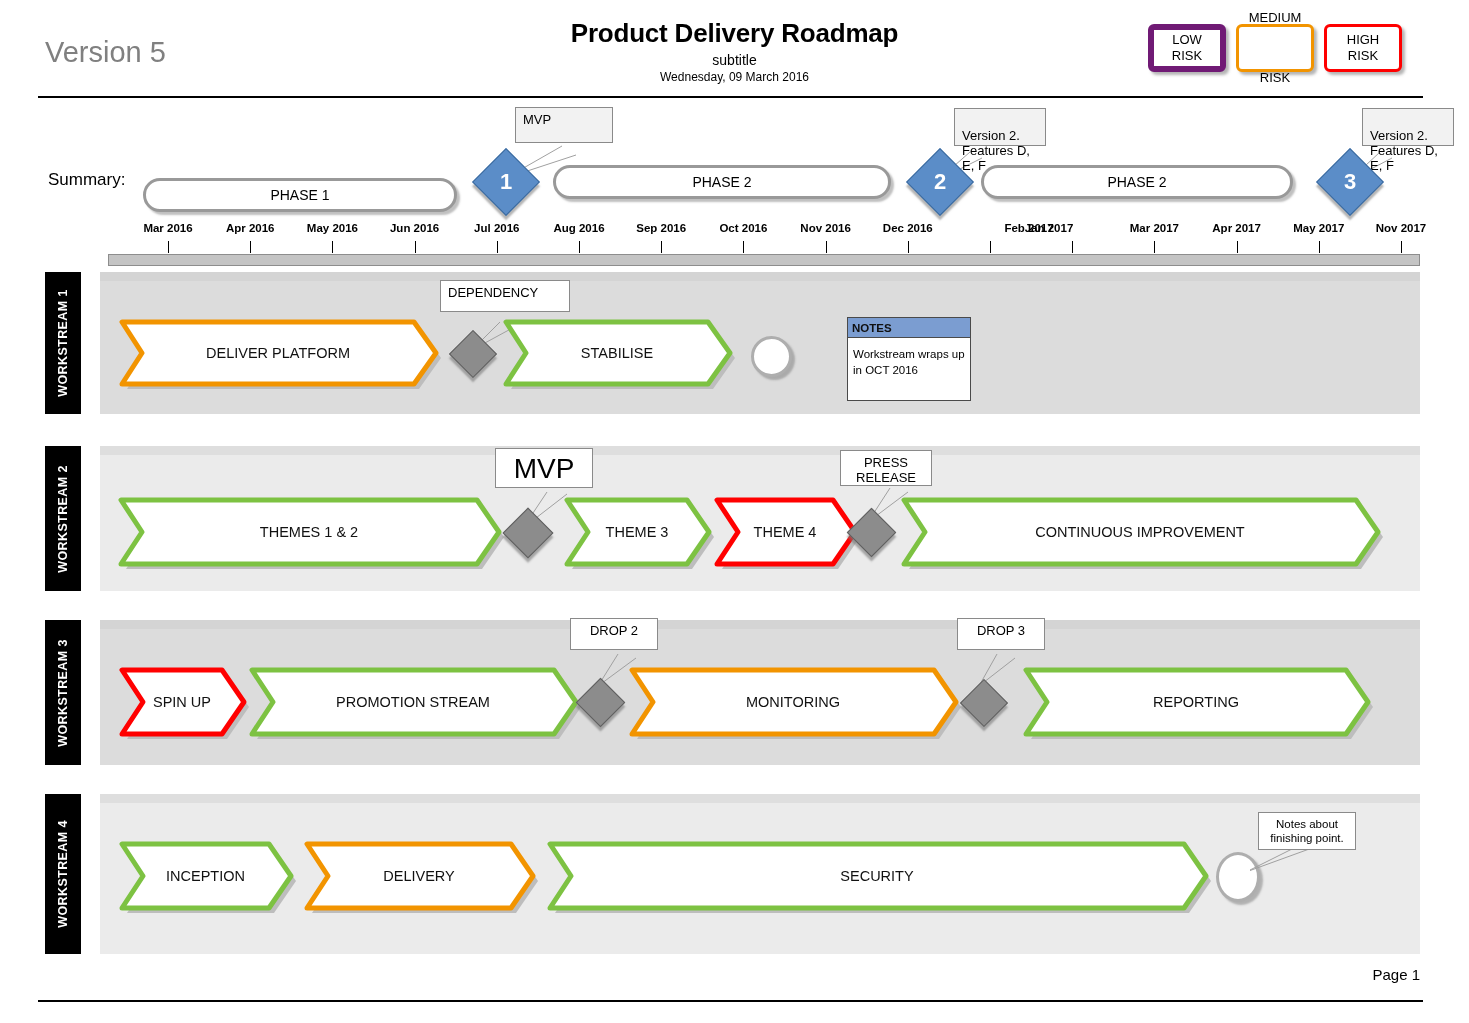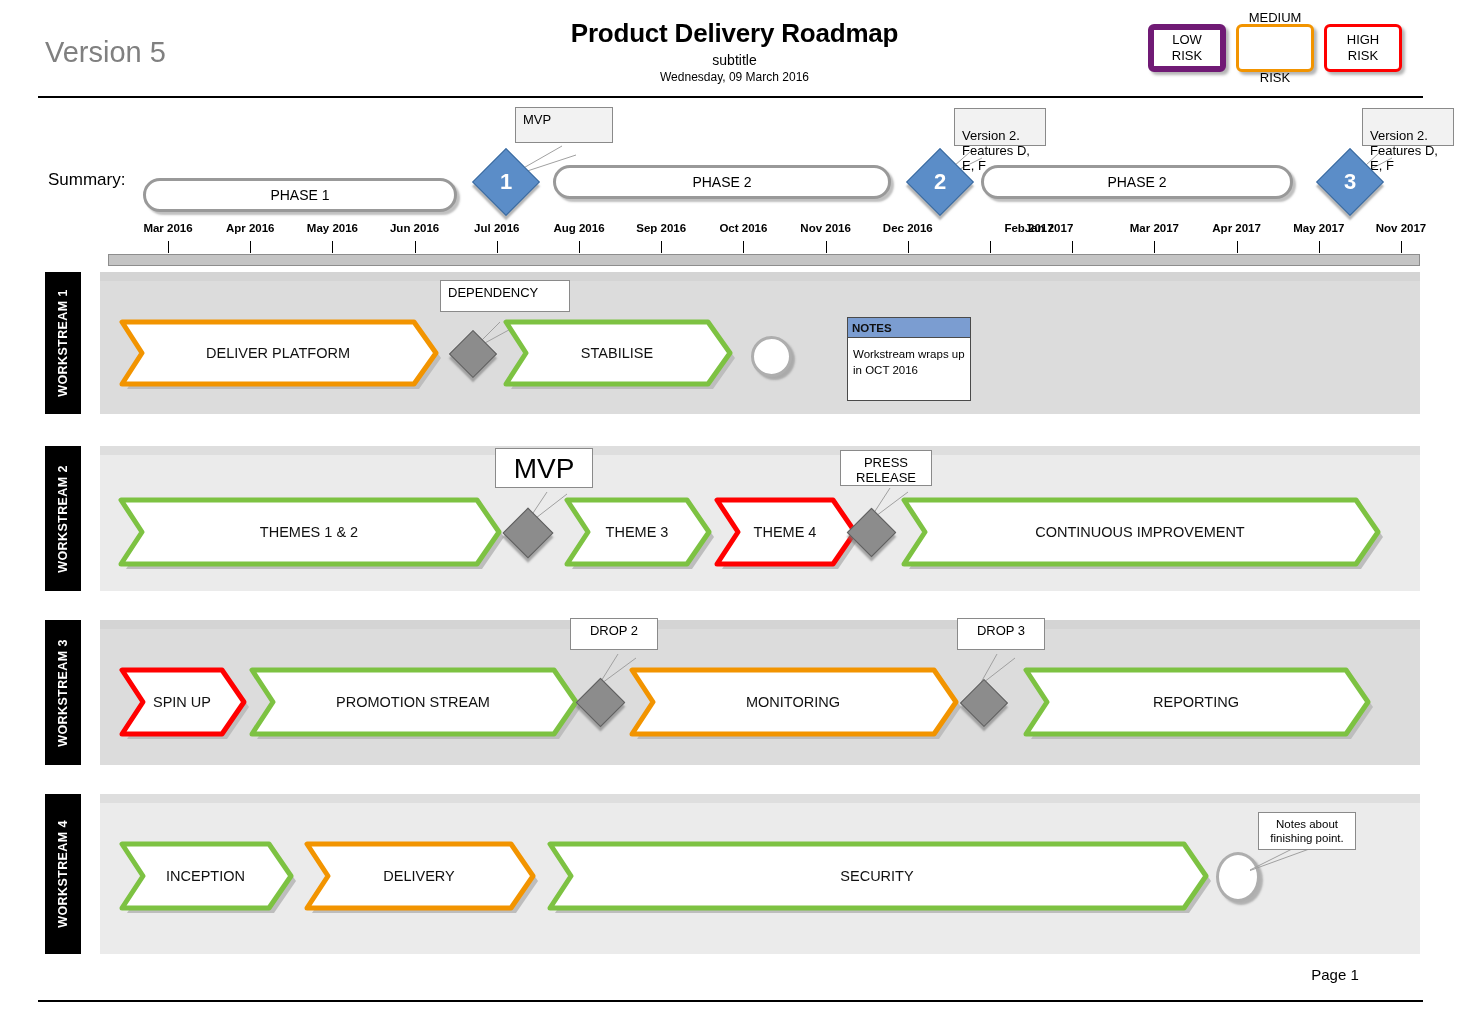--- a/index.html
+++ b/index.html
@@ -13,21 +13,21 @@
   
   #version-label{
     left:45px;top:36px;font-size:29px;color:#808080;letter-spacing:0px;
   }
   #title-block{left:0;top:18px;width:1469px;text-align:center;pointer-events:none;}
   #doc-title{font-size:26px;font-weight:bold;letter-spacing:-0.2px;}
   #doc-subtitle{font-size:14px;margin-top:3px;}
   #doc-date{font-size:12px;margin-top:2px;}
   #header-rule{left:38px;top:96px;width:1385px;height:2px;background:#000;}
   #footer-rule{left:38px;top:1000px;width:1385px;height:2px;background:#000;}
-  #page-num{left:1250px;top:920px;width:170px;text-align:center;font-size:15px;margin-top:46px;}
+  #page-num{left:1250px;top:920px;width:170px;text-align:right;font-size:15px;margin-top:46px;}
 
   
   #risk-key{left:1148px;top:24px;display:flex;gap:10px;}
   .risk-box{
     width:78px;height:48px;background:#fff;border-radius:6px;
     display:flex;flex-direction:column;align-items:center;justify-content:center;
     font-size:13px;line-height:16px;box-sizing:border-box;
     box-shadow:3px 3px 3px rgba(120,120,120,.55);
   }
   .risk-low{border:6px solid #701a75;}

